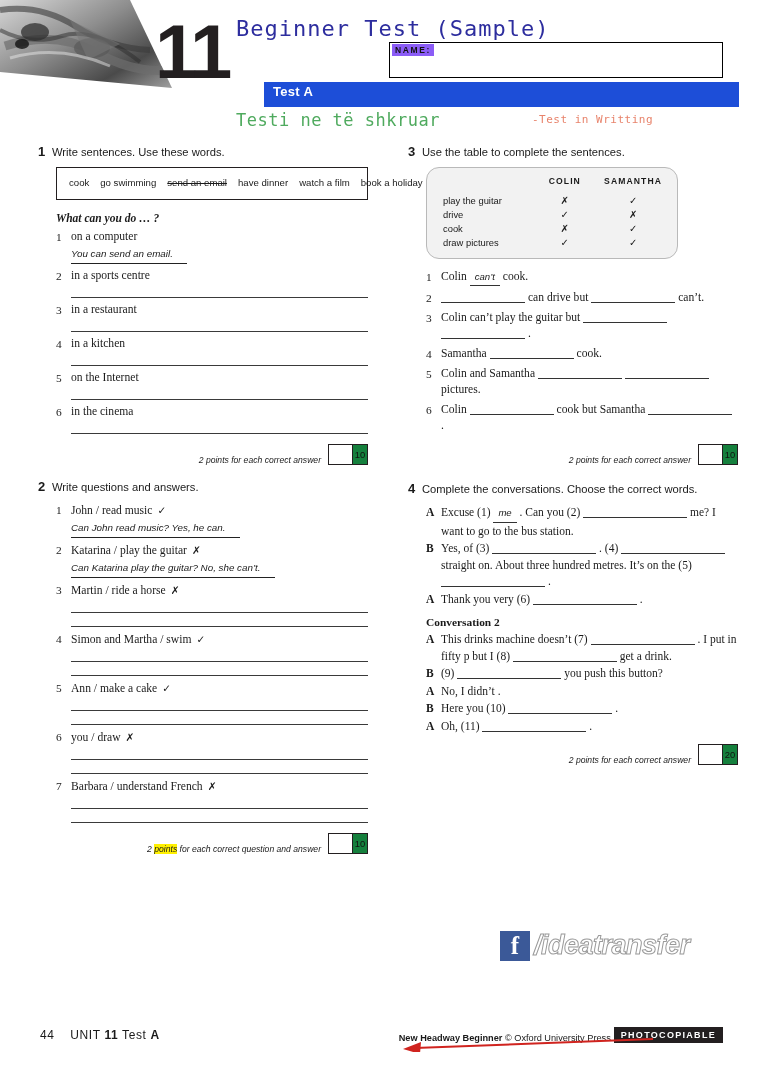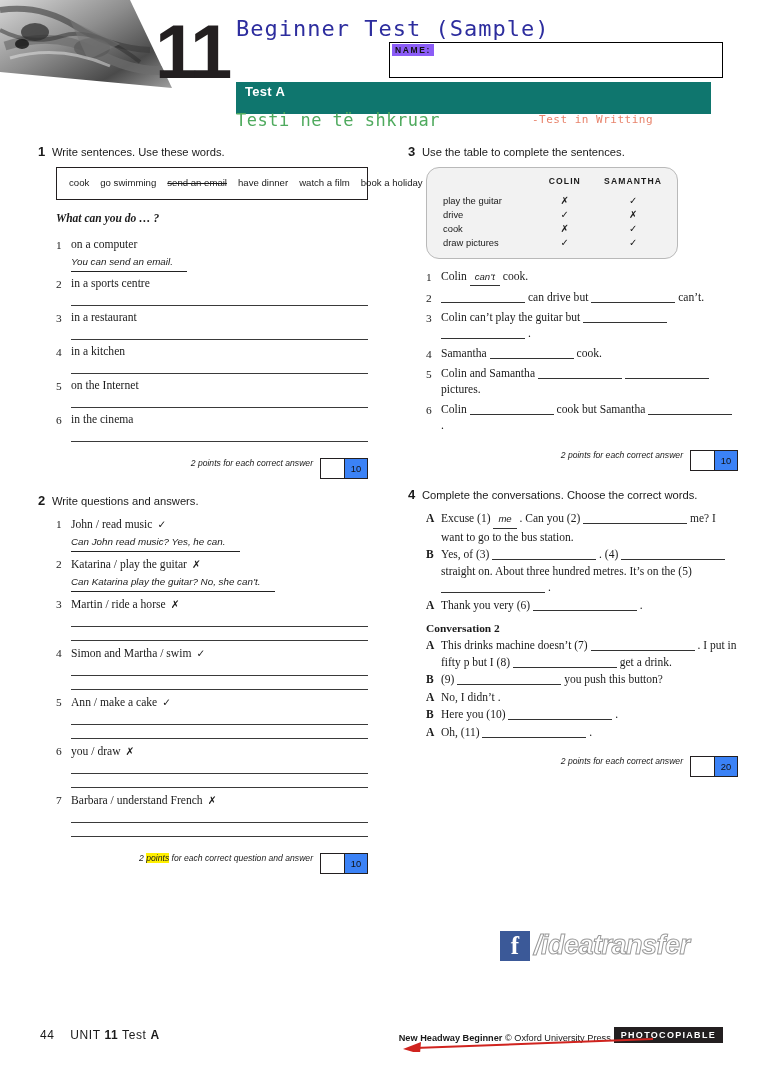--- a/index.html
+++ b/index.html
@@ -11,21 +11,21 @@
   .photo{position:absolute;left:0;top:0;width:172px;height:100px;overflow:hidden;}
   .photo svg{display:block;}
   .unit-num{position:absolute;left:155px;top:14px;font-family:"Liberation Sans",sans-serif;
             font-weight:bold;font-size:76px;line-height:76px;color:#231f20;letter-spacing:-3px;}
   .main-title{position:absolute;left:236px;top:16px;font-family:"DejaVu Sans Mono",monospace;
               font-size:22px;letter-spacing:1px;color:#2d2d9e;white-space:nowrap;}
   .name-box{position:absolute;left:389px;top:42px;width:334px;height:36px;
             border:1.6px solid #000;background:#fff;box-sizing:border-box;}
   .name-lbl{position:absolute;left:392px;top:44px;background:#8b5cf6;color:#111;
             font-size:8.5px;font-weight:bold;letter-spacing:1.6px;padding:1px 3px;}
-  .testbar{position:absolute;left:236px;top:82px;width:475px;height:32px;background:#0f766e;}
+  .testbar{position:absolute;left:264px;top:82px;width:475px;height:25px;background:#1d4ed8;}
   .testbar span{color:#fff;font-size:13px;font-weight:bold;line-height:20px;margin-left:9px;
                 letter-spacing:.3px;}
   .sub-alb{position:absolute;left:236px;top:110px;font-family:"DejaVu Sans Mono",monospace;
            font-size:17px;color:#4faa5e;white-space:nowrap;letter-spacing:.5px;}
   .sub-eng{position:absolute;left:532px;top:113px;font-family:"DejaVu Sans Mono",monospace;
            font-size:11px;color:#e8836b;white-space:nowrap;letter-spacing:.5px;}
 
   
   .col{position:absolute;top:144px;width:330px;}
   .col-l{left:38px;}
@@ -35,41 +35,41 @@
   .ex-head{font-size:11.2px;line-height:15px;margin-bottom:7px;}
   .ex-head .n{font-weight:bold;font-size:13px;display:inline-block;width:14px;}
   .ex-head .t{font-weight:normal;}
 
   .wordbox{border:1.1px solid #231f20;padding:7px 10px 8px 12px;margin:0 0 12px 18px;
            font-size:9.6px;line-height:16px;box-sizing:border-box;}
   .wordbox .w{margin-right:11px;white-space:nowrap;}
   .strike{text-decoration:line-through;}
 
   .prompt-it{font-family:"Liberation Serif",serif;font-weight:bold;font-style:italic;
-             font-size:11.5px;margin:0 0 13px 18px;}
+             font-size:11.5px;margin:0 0 5px 18px;}
 
   .item{position:relative;padding-left:33px;margin-bottom:4px;font-family:"Liberation Serif",serif;
         font-size:11.6px;line-height:16px;}
   .item>.num{position:absolute;left:18px;top:0;font-family:"Liberation Serif",serif;font-size:11.4px;}
   .ansdone{font-family:"Liberation Sans",sans-serif;font-style:italic;font-size:9.8px;
            border-bottom:1px solid #222;display:inline-block;padding:0 14px 1px 0;margin-top:1px;}
   .blankline{border-bottom:.9px solid #3a3a3a;height:0;margin:13px 0 0 0;}
   .mark{font-family:"DejaVu Sans",sans-serif;font-size:10.5px;margin-left:5px;font-weight:bold;}
 
   .fill{display:inline-block;border-bottom:1px solid #333;min-width:84px;height:12px;vertical-align:-2px;}
   .fill.l{min-width:104px;}
   .fillans{display:inline-block;border-bottom:1px solid #333;font-family:"Liberation Sans",sans-serif;
            font-style:italic;font-size:9.6px;padding:0 5px;}
 
-  .scorerow{display:flex;align-items:flex-start;justify-content:flex-end;margin-top:16px;}
+  .scorerow{display:flex;align-items:flex-end;justify-content:flex-end;margin-top:10px;}
   .scoretxt{font-family:"Liberation Sans",sans-serif;font-style:italic;font-size:8.6px;margin-right:7px;}
   .hl{background:#fff000;}
   .scorebox{display:flex;border:1.1px solid #231f20;height:19px;}
   .scorebox .blankcell{width:23px;border-right:1.1px solid #231f20;}
-  .scorebox .maxcell{width:22px;background:#3b82f6;font-size:9.4px;text-align:center;
+  .scorebox .maxcell{width:14px;background:#15803d;font-size:9.4px;text-align:center;
                      line-height:19px;color:#111;}
 
   
   .tbl{margin:0 0 10px 18px;width:252px;border:1px solid #b9b9b9;border-radius:13px;
        background:#f2f2f2;padding:8px 0 9px 0;box-sizing:border-box;}
   .tbl table{width:100%;border-collapse:collapse;}
   .tbl th{font-size:8.6px;font-weight:bold;letter-spacing:1.1px;text-align:center;padding:0 0 7px 0;}
   .tbl th.rowh{text-align:left;padding-left:16px;}
   .tbl td{font-size:9.4px;padding:1.5px 0;}
   .tbl td.rowh{text-align:left;padding-left:16px;}

